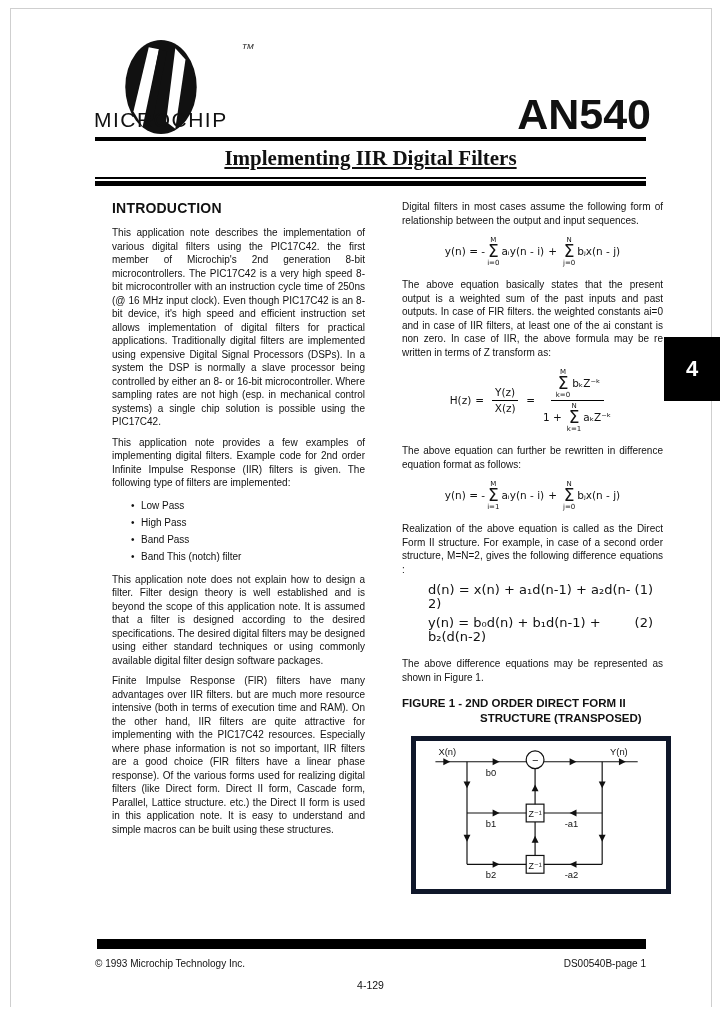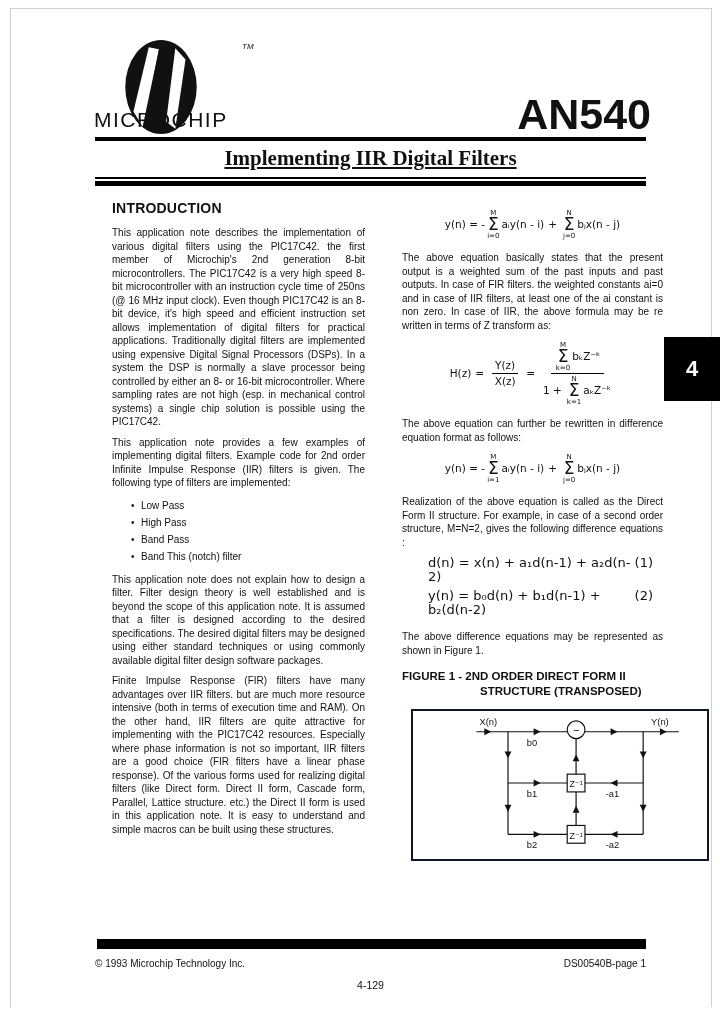--- a/index.html
+++ b/index.html
@@ -44,21 +44,21 @@
   .frac { display:inline-flex; flex-direction:column; align-items:center; margin:0 4px; }
   .frac .fnum { border-bottom:1px solid #000; padding:0 3px 1px 3px;
     display:flex; align-items:center; }
   .frac .fden { padding-top:1px; display:flex; align-items:center; }
   .eq-num-row { display:flex; justify-content:flex-end; font-size:13px;
     padding:0 10px 0 26px; margin-bottom:6px; font-family:"DejaVu Sans",sans-serif; }
 
   
   .fig-caption { font-size:11.5px; font-weight:bold; line-height:15px; margin:12px 0 10px 0; }
   .fig-caption .line2 { padding-left:78px; }
-  .figure-box { width:250px; height:148px; border:2px solid #0f172a; margin-left:9px;padding-left:44px; }
+  .figure-box { width:250px; height:148px; border:5px solid #0f172a; margin-left:9px; }
   .figure-box svg { display:block; }
   .fig-label { font-size:9.5px; font-family:"Liberation Sans","DejaVu Sans",sans-serif; }
 
   
   .side-tab { position:absolute; left:664px; top:337px; width:56px; height:64px;
     background:#000; color:#fff; display:flex; align-items:center; justify-content:center;
     font-size:22px; font-weight:bold; }
 
   
   .footer-bar { position:absolute; left:97px; top:939px; width:549px; height:10px; background:#000; }
@@ -106,20 +106,21 @@
       <div class="bullet-row">
         <span class="bullet-glyph">•</span>
         <span>Band This (notch) filter</span>
       </div>
     </div>
     <p>This application note does not explain how to design a filter. Filter design theory is well established and is beyond the scope of this application note. It is assumed that a filter is designed according to the desired specifications. The desired digital filters may be designed using either standard techniques or using commonly available digital filter design software packages.</p>
     <p>Finite Impulse Response (FIR) filters have many advantages over IIR filters. but are much more resource intensive (both in terms of execution time and RAM). On the other hand, IIR filters are quite attractive for implementing with the PIC17C42 resources. Especially where phase information is not so important, IIR filters are a good choice (FIR filters have a linear phase response). Of the various forms used for realizing digital filters (like Direct form. Direct II form, Cascade form, Parallel, Lattice structure. etc.) the Direct II form is used in this application note. It is easy to understand and simple macros can be built using these structures.</p>
   </div>
 
   <div class="col col-right">
+    <p>Digital filters in most cases assume the following form of relationship between the output and input sequences.</p>
 
     <div class="eq">
       <span>y(n) = -</span>
       <span class="sum">
         <span class="lim">M</span>
         <span class="sigma">Σ</span>
         <span class="lim">i=0</span>
       </span>
       <span>aᵢy(n - i)</span>
       <span style="margin:0 4px">+</span>

